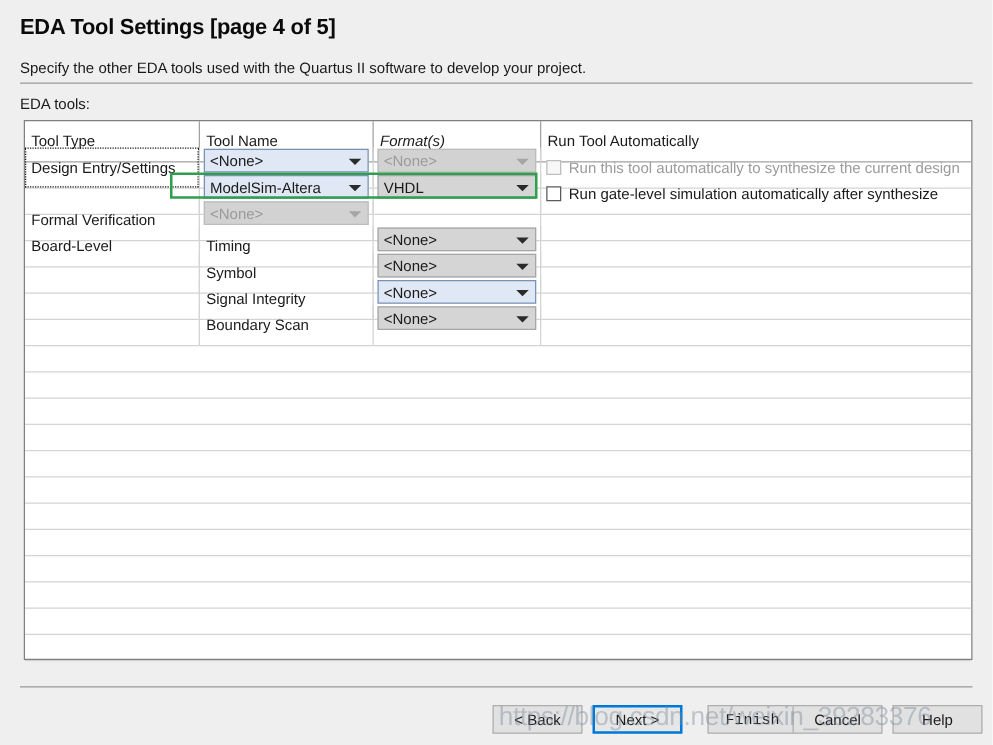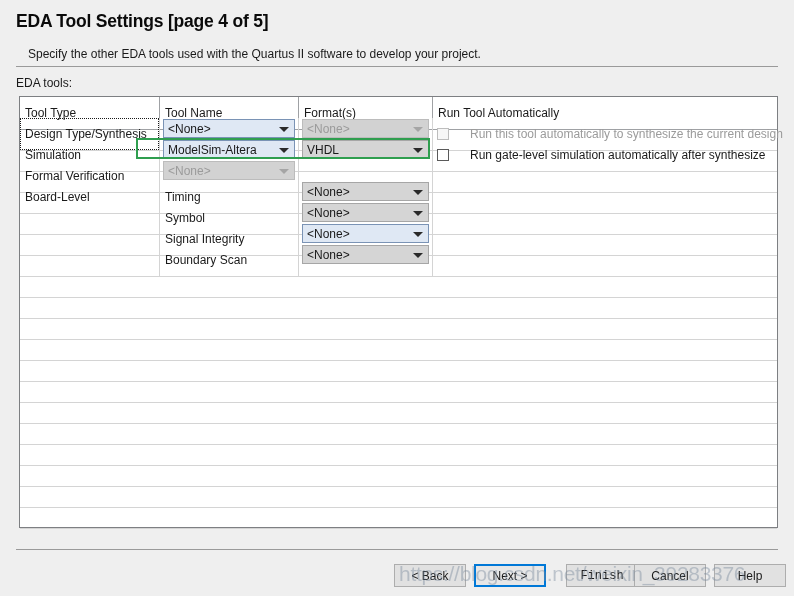--- a/index.html
+++ b/index.html
@@ -23,21 +23,21 @@
     left: 16px;
     top: 11px;
     font-size: 17.5px;
     font-weight: bold;
     letter-spacing: -0.2px;
     color: #0a0a0a;
     white-space: nowrap;
   }
   #page-subtitle {
     position: absolute;
-    left: 28px;
+    left: 16px;
     top: 47px;
     font-size: 12px;
     color: #1a1a1a;
     white-space: nowrap;
   }
   #header-rule {
     position: absolute;
     left: 16px;
     top: 66px;
     width: 762px;
@@ -93,21 +93,21 @@
     top: 0;
     height: 100%;
     display: flex;
     align-items: center;
     box-sizing: border-box;
     white-space: nowrap;
     overflow: hidden;
   }
   .c-type   { left: 0px;   width: 139px; padding-left: 5px; }
   .c-name   { left: 140px; width: 138px; padding-left: 5px; }
-  .c-fmt    { left: 279px; width: 133px; padding-left: 5px; }
+  .c-fmt    { left: 279px; width: 133px; padding-left: 5px; font-style: italic; }
   .c-run    { left: 413px; width: 345px; padding-left: 5px; text-align: right; }
 
   .hdr-text { font-size: 12px; color: #1a1a1a; }
 
   
   .focus-cell {
     outline: 1px dotted #1a1a1a;
     outline-offset: -1px;
   }
 
@@ -151,21 +151,21 @@
   .combo.in-fmt  { left: 282px; width: 127px; top: 1px; }
 
   
   .chk-wrap {
     position: absolute;
     left: 417px;
     top: 0;
     height: 100%;
     display: flex;
     align-items: center;
-    gap: 21px;
+    gap: 6px;
   }
   .chk-box {
     width: 12px;
     height: 12px;
     box-sizing: border-box;
     border: 1px solid #5a5a5a;
     background: #ffffff;
     flex: 0 0 auto;
   }
   .chk-box.dim { border-color: #bdbdbd; background: #f7f7f7; }
@@ -265,21 +265,21 @@
       </div>
       <div class="cell c-run">
         <span class="hdr-text">Run Tool Automatically</span>
       </div>
     </div>
     <div class="trow" style="top: 21px;">
       <div class="vsep" style="left: 139px;"></div>
       <div class="vsep" style="left: 278px;"></div>
       <div class="vsep" style="left: 412px;"></div>
       <div class="cell c-type focus-cell">
-        <span>Design Type/Synthesis</span>
+        <span>Design Entry/Settings</span>
       </div>
       <div class="cell c-name"></div>
       <div class="combo in-name">
         <span>&lt;None&gt;</span>
         <span class="arrow"></span>
       </div>
       <div class="cell c-fmt"></div>
       <div class="combo in-fmt disabled">
         <span>&lt;None&gt;</span>
         <span class="arrow"></span>
@@ -287,23 +287,20 @@
       <div class="cell c-run"></div>
       <div class="chk-wrap">
         <span class="chk-box dim"></span>
         <span class="chk-label dim">Run this tool automatically to synthesize the current design</span>
       </div>
     </div>
     <div class="trow" style="top: 42px;">
       <div class="vsep" style="left: 139px;"></div>
       <div class="vsep" style="left: 278px;"></div>
       <div class="vsep" style="left: 412px;"></div>
-      <div class="cell c-type">
-        <span>Simulation</span>
-      </div>
       <div class="cell c-name"></div>
       <div class="combo in-name">
         <span>ModelSim-Altera</span>
         <span class="arrow"></span>
       </div>
       <div class="cell c-fmt"></div>
       <div class="combo in-fmt gray">
         <span>VHDL</span>
         <span class="arrow"></span>
       </div>

